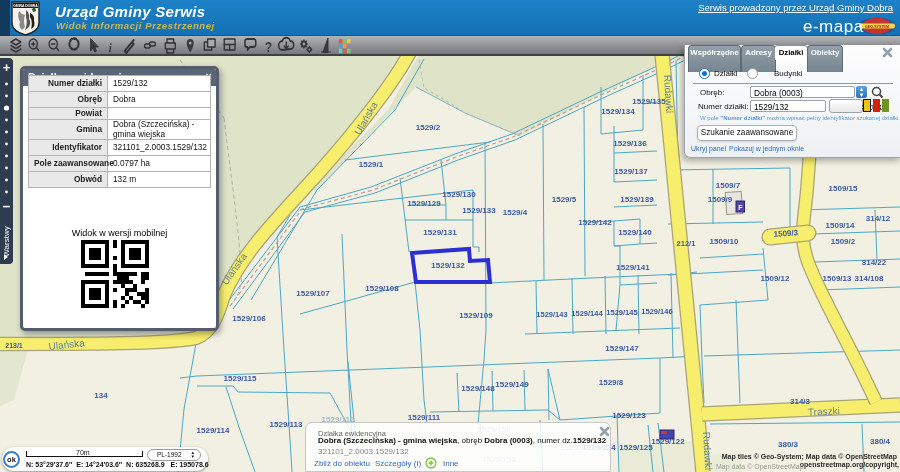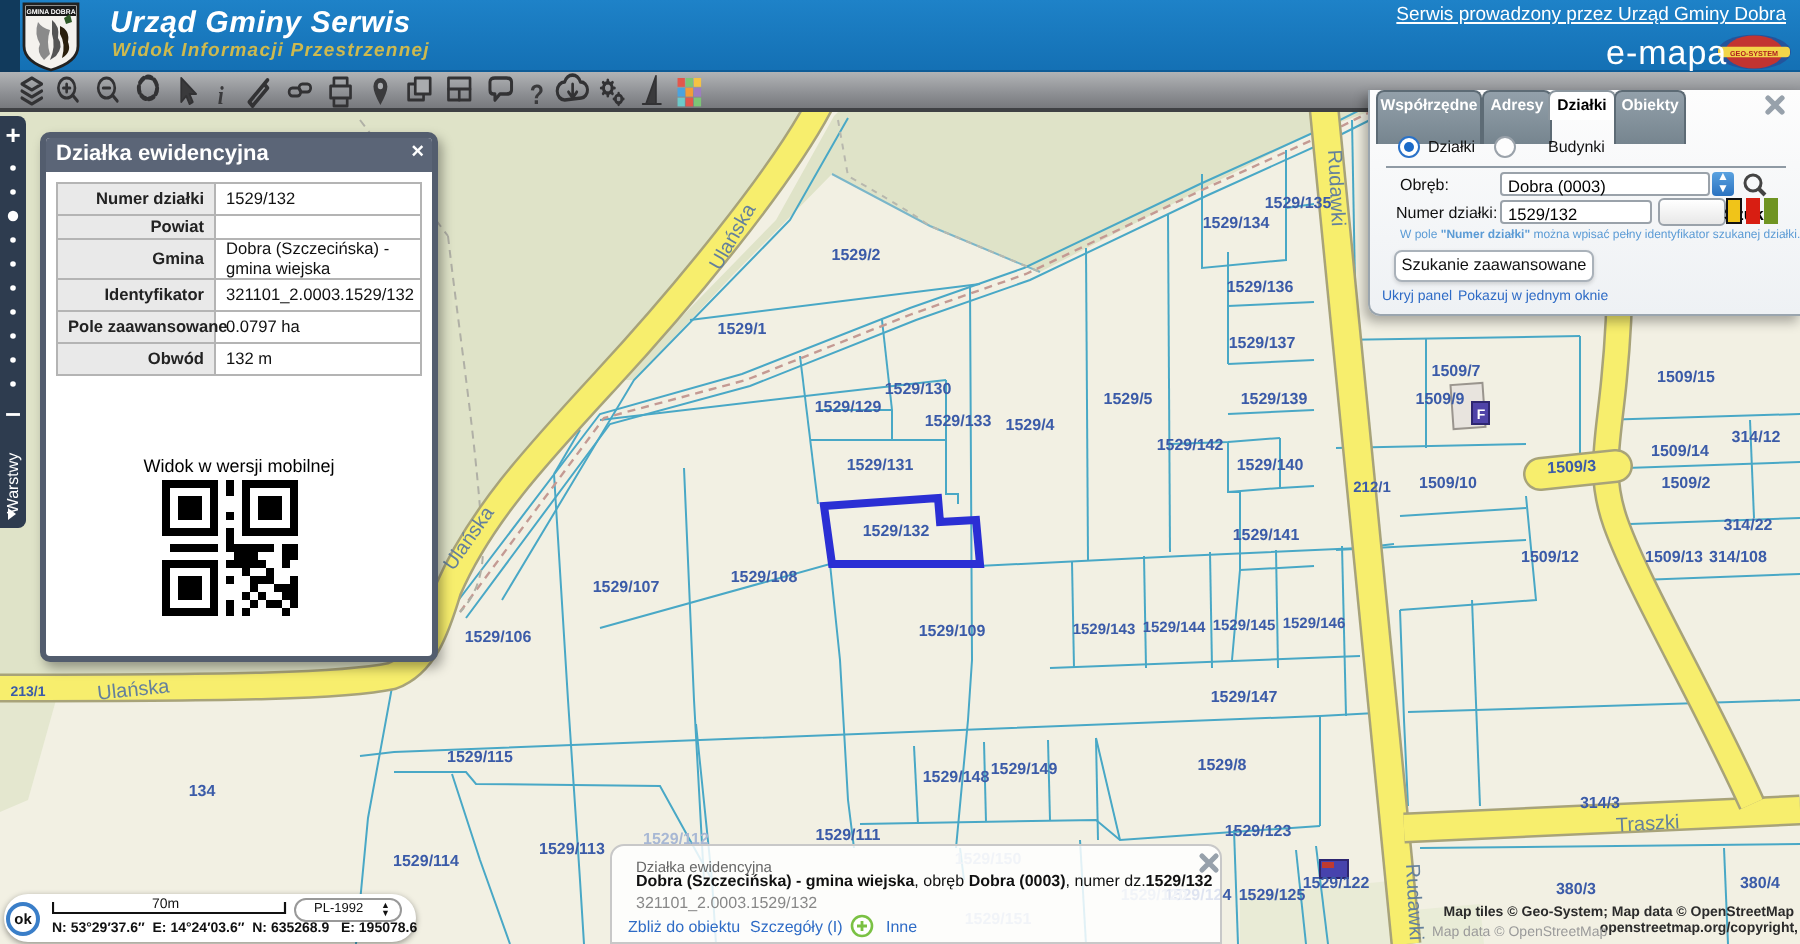--- a/index.html
+++ b/index.html
@@ -25,21 +25,21 @@
     border-radius:0 4px 4px 0;}
   .zs{position:absolute;color:#fff;width:13px;text-align:center;}
   
   #lpanel{left:20px;top:66px;width:199px;height:265px;background:#fff;
     border:3px solid #535d6e;border-radius:5px;box-sizing:border-box;
     box-shadow:2px 3px 6px rgba(0,0,0,.35);}
   #lptitle{left:0;top:0;width:193px;height:17px;background:#5b6577;
     color:#fff;font-size:11px;font-weight:bold;line-height:17px;
     padding-left:5px;box-sizing:border-box;border-radius:2px 2px 0 0;}
   #lpx{right:4px;top:1px;color:#fff;font-size:11px;font-weight:bold;}
-  table.info{position:absolute;left:5px;top:22px;width:183px;
+  table.info{position:absolute;left:5px;top:6px;width:183px;
     border-collapse:collapse;font-size:8.3px;line-height:9.5px;
     table-layout:fixed;}
   table.info td{border:1px solid #b4b4b4;padding:0 5px;vertical-align:middle;white-space:nowrap;}
   table.info td.l{background:#e9e9e9;font-weight:bold;text-align:right;width:68px;color:#222;}
   table.info td.r{background:#fff;color:#111;}
   table.info tr{height:16px;}
   #mobil{left:0;top:159px;width:193px;text-align:center;font-size:9px;color:#000;}
   
   #rpanel{left:684px;top:45px;width:216px;height:112px;
     background:linear-gradient(#fdfdfd,#eef1f4);
@@ -408,20 +408,24 @@
 
 <div class="abs" id="lpanel">
  <div class="abs" id="lptitle">Działka ewidencyjna</div>
  <div class="abs" id="lpx">×</div>
  <table class="info">
   <tbody>
         <tr>
           <td class="l">Numer działki</td>
           <td class="r">1529/132</td>
         </tr>
+  <tr>
+          <td class="l">Obręb</td>
+          <td class="r">Dobra</td>
+        </tr>
   <tr style="height:12px;">
           <td class="l">Powiat</td>
           <td class="r">&nbsp;</td>
         </tr>
   <tr>
           <td class="l">Gmina</td>
           <td class="r">Dobra (Szczecińska) -<br>gmina wiejska</td>
         </tr>
   <tr>
           <td class="l">Identyfikator</td>

